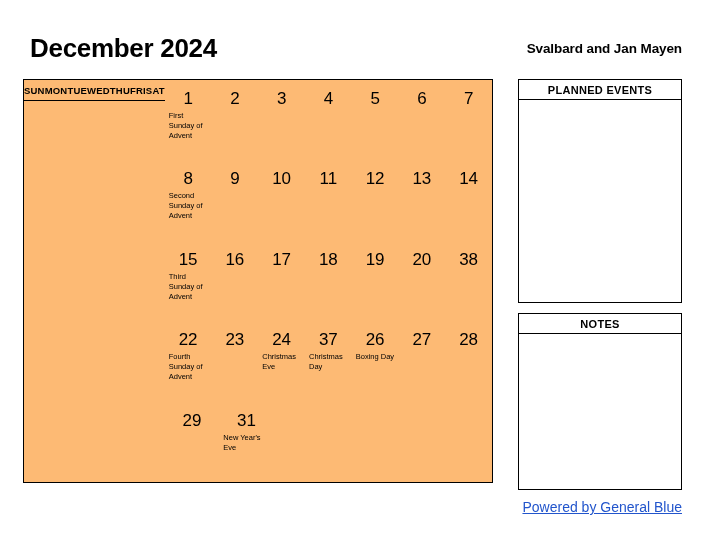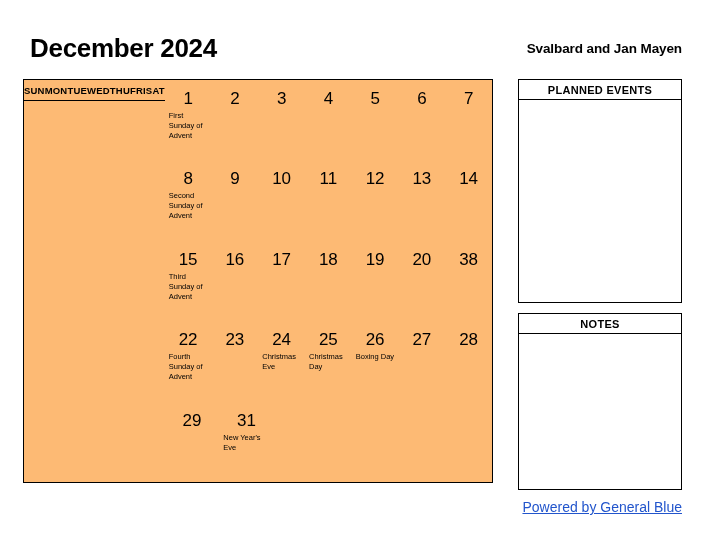--- a/index.html
+++ b/index.html
@@ -269,21 +269,21 @@
       </div>
       <div class="day-cell">
         <div class="day-number">23</div>
         <div class="day-event"></div>
       </div>
       <div class="day-cell">
         <div class="day-number">24</div>
         <div class="day-event">Christmas Eve</div>
       </div>
       <div class="day-cell">
-        <div class="day-number">25</div>
+        <div class="day-number">37</div>
         <div class="day-event">Christmas Day</div>
       </div>
       <div class="day-cell">
         <div class="day-number">26</div>
         <div class="day-event">Boxing Day</div>
       </div>
       <div class="day-cell">
         <div class="day-number">27</div>
         <div class="day-event"></div>
       </div>

